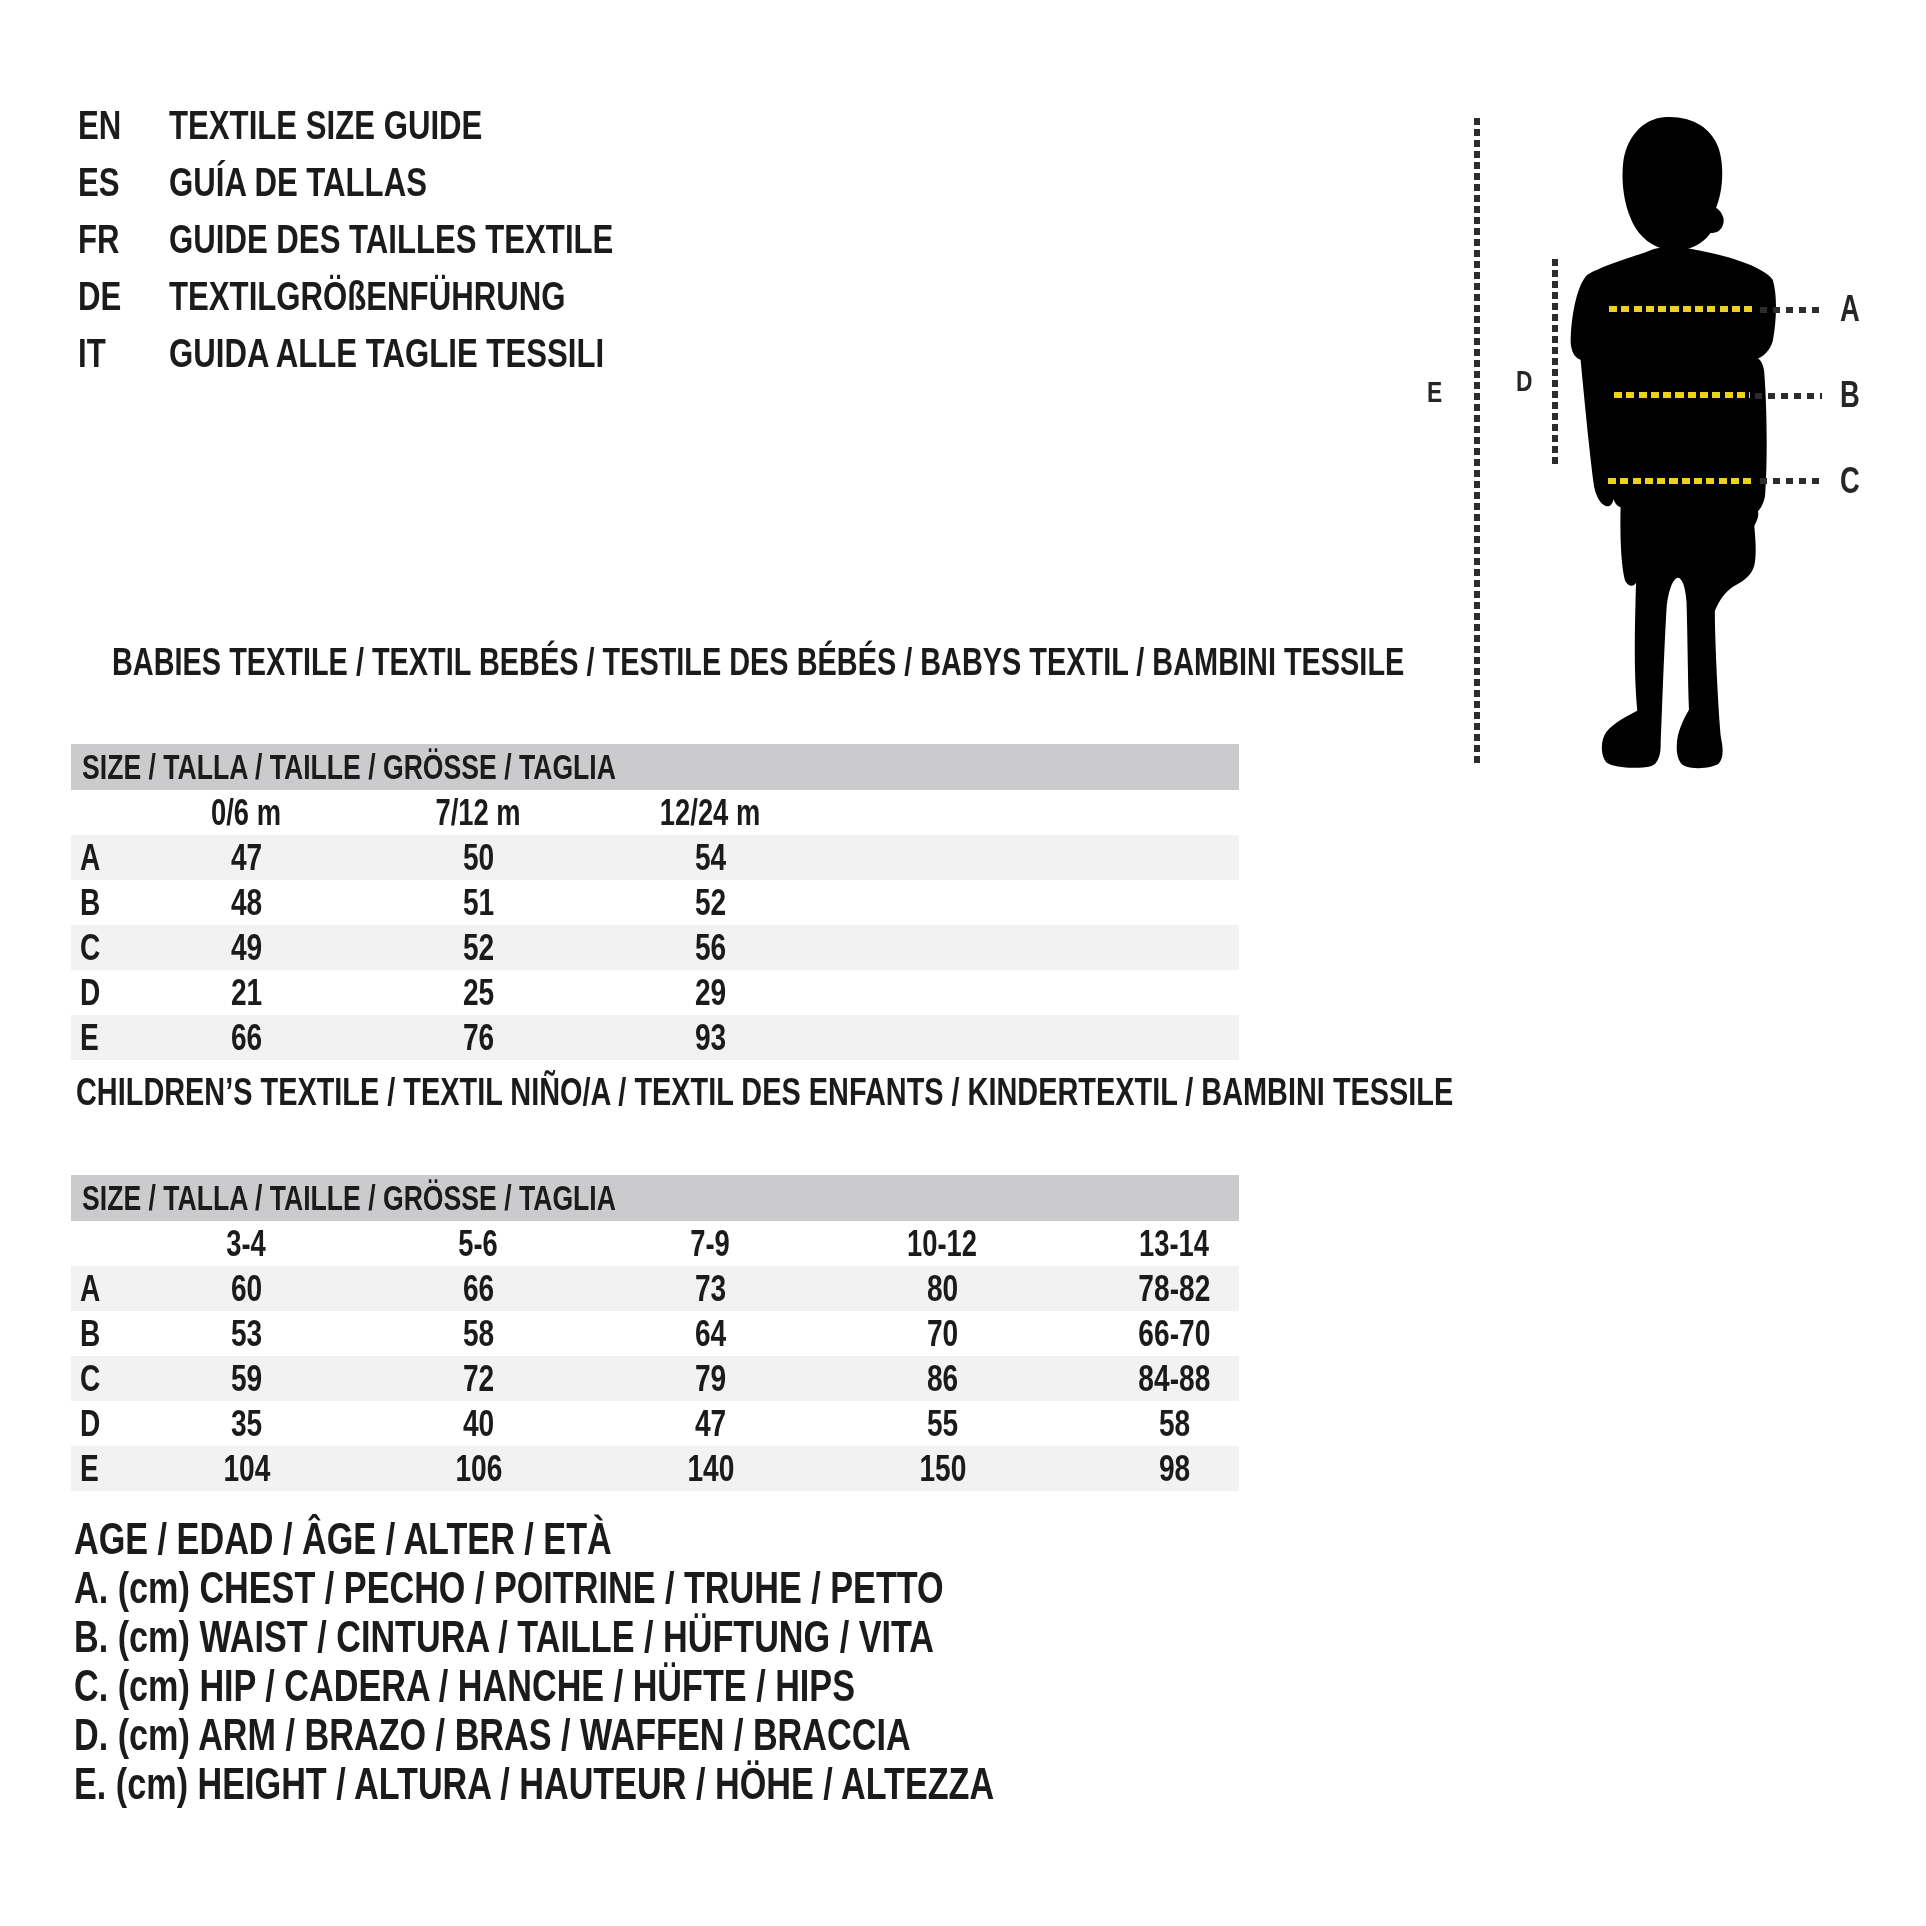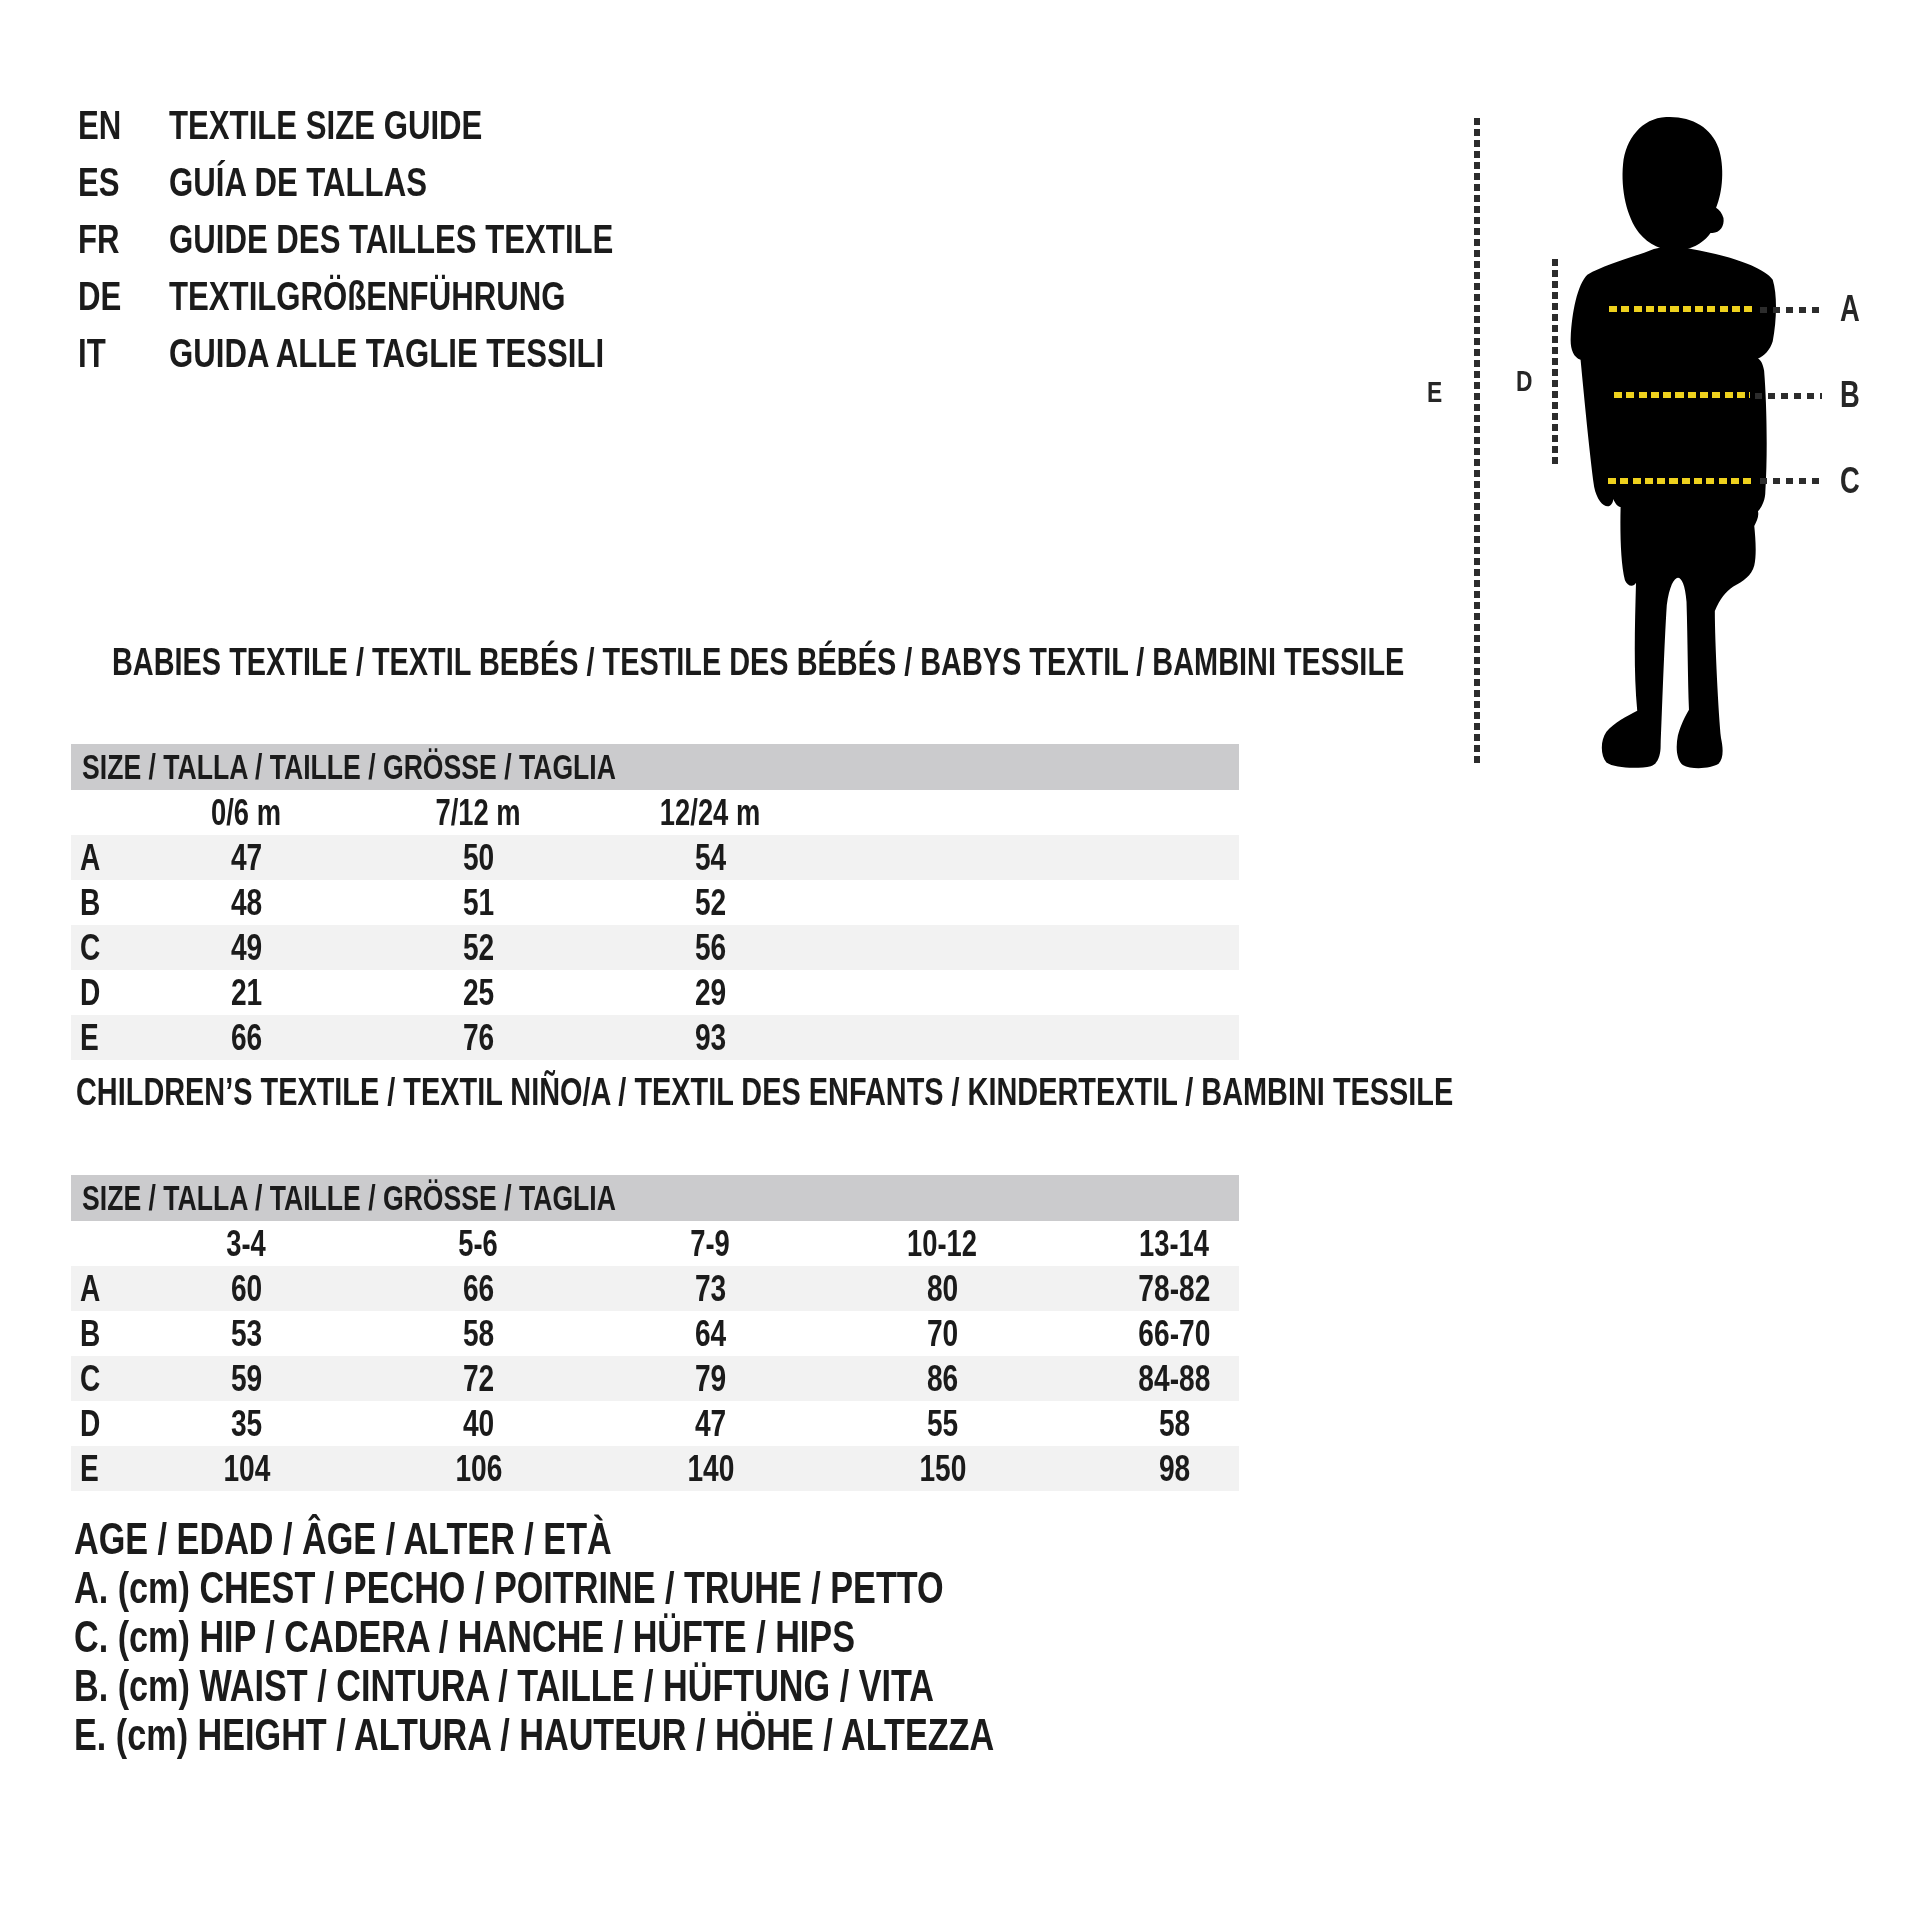--- a/index.html
+++ b/index.html
@@ -211,24 +211,27 @@
   </div>
 
   <div class="legend">
     <div class="legend-line">
         <span class="cond">AGE / EDAD / ÂGE / ALTER / ETÀ</span>
       </div>
     <div class="legend-line">
         <span class="cond">A. (cm) CHEST / PECHO / POITRINE / TRUHE / PETTO</span>
       </div>
     <div class="legend-line">
+        <span class="cond">B. (cm) WAIST / CINTURA / TAILLE / HÜFTUNG / VITA</span>
+      </div>
+    <div class="legend-line">
         <span class="cond">C. (cm) HIP / CADERA / HANCHE / HÜFTE / HIPS</span>
       </div>
     <div class="legend-line">
-        <span class="cond">B. (cm) WAIST / CINTURA / TAILLE / HÜFTUNG / VITA</span>
+        <span class="cond">D. (cm) ARM / BRAZO / BRAS / WAFFEN / BRACCIA</span>
       </div>
     <div class="legend-line">
         <span class="cond">E. (cm) HEIGHT / ALTURA / HAUTEUR / HÖHE / ALTEZZA</span>
       </div>
   </div>
 
 </div>
 
 
 </body></html>

